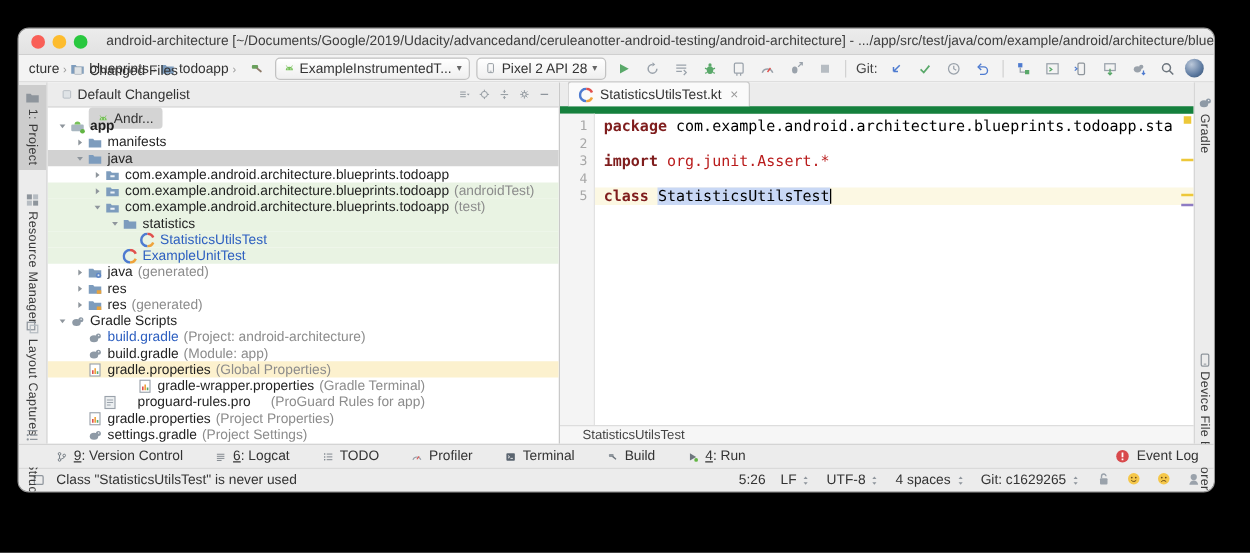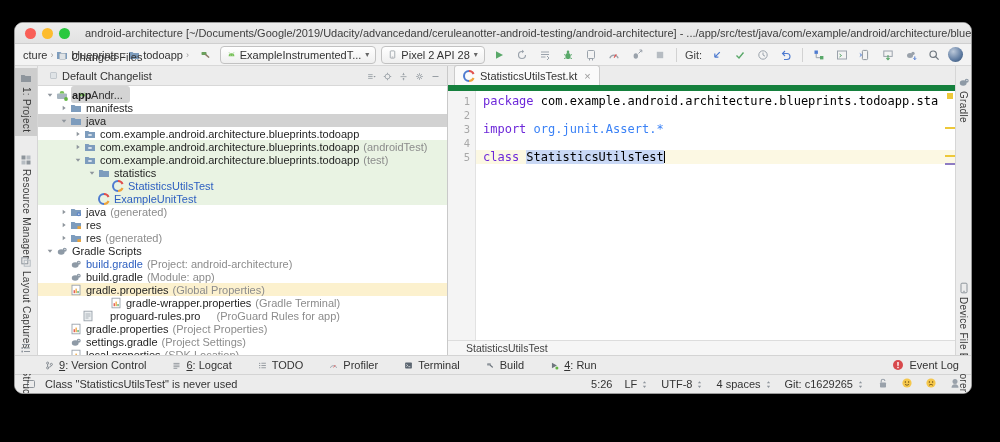--- a/index.html
+++ b/index.html
@@ -36,21 +36,21 @@
   .stripe-item{position:absolute;left:0;right:0;display:flex;flex-direction:column;align-items:center;gap:3px;padding:4px 0;cursor:default;}
   .stripe-item.active{background:#cdcdcd;}
   .vtxt{writing-mode:vertical-rl;font-size:10px;color:#3a3a3a;letter-spacing:.3px;white-space:nowrap;}
   
   .panel{width:409px;flex:none;display:flex;flex-direction:column;border-right:1px solid #c9c9c9;min-height:0;background:#fff;}
   .panel-header{height:19px;background:#ececec;border-bottom:1px solid #d8d8d8;display:flex;align-items:center;
     padding:0 4px;gap:2px;flex:none;}
   .ptab{display:inline-flex;align-items:center;gap:4px;font-size:11px;color:#333;padding:1px 7px;border-radius:3px;height:15px;white-space:nowrap;}
   .ptab.active{background:#d4d4d4;}
   .ph-icons{margin-left:auto;display:flex;align-items:center;gap:7px;padding-right:3px;}
-  .tree{flex:1;overflow:hidden;padding-top:2px;}
+  .tree{flex:1;overflow:hidden;padding-top:8px;}
   .row{display:flex;align-items:center;height:13px;font-size:11px;white-space:nowrap;color:#1f1f1f;cursor:default;}
   .row .tw{width:12px;flex:none;display:inline-flex;align-items:center;justify-content:center;}
   .row .nm{margin-left:4px;}
   .row .nm.blue{color:#2d5fc0;}
   .row .nm.b{font-weight:bold;}
   .row .ann{color:#8c8c8c;margin-left:4px;}
   .row.bg-sel{background:#d2d2d2;}
   .row.bg-green{background:#e9f3e3;}
   .row.bg-yellow{background:#fcf1ce;}
   
@@ -58,22 +58,22 @@
   .tabbar{height:19px;background:#ececec;border-bottom:6px solid #15803d;display:flex;align-items:flex-end;padding-left:6px;flex:none;}
   .etab{display:inline-flex;align-items:center;gap:5px;background:#fafafa;border:1px solid #cbcbcb;border-bottom:none;
     border-radius:3px 3px 0 0;font-size:11px;color:#333;padding:2px 8px;height:15px;}
   .etab .close{color:#999;font-size:11px;margin-left:2px;}
   .codewrap{flex:1;display:flex;position:relative;min-height:0;font-family:"DejaVu Sans Mono","Liberation Mono",monospace;}
   .gutter{width:22px;flex:none;background:#f4f4f4;border-right:1px solid #e2e2e2;color:#a8a8a8;
     text-align:right;padding:3px 5px 0 0;font-size:10.5px;line-height:14px;box-sizing:content-box;}
   .code{flex:1;padding-top:3px;position:relative;font-size:12px;line-height:14px;overflow:hidden;}
   .cl{height:14px;white-space:pre;padding-left:7px;}
   .cl.cur{background:#fcf8e3;}
-  .kw{color:#6d28d9;font-weight:normal;margin-top:28px;}
-  .dim{color:#3b82f6;}
+  .kw{color:#7f1d1d;font-weight:bold;margin-top:28px;}
+  .dim{color:#b91c1c;}
   .pl{color:#000;}
   .tok.sel{background:#c9d8f5;}
   .caret{display:inline-block;width:1px;height:12px;background:#000;vertical-align:-2px;}
   .mark{position:absolute;}
   .ebreadcrumb{height:14px;background:#f6f6f6;border-top:1px solid #ddd;font-size:10.5px;color:#444;
     display:flex;align-items:center;padding-left:18px;flex:none;}
   
   .bottombar{height:18px;background:#ececec;border-top:1px solid #d4d4d4;display:flex;align-items:center;
     padding-left:30px;gap:26px;font-size:11px;color:#333;flex:none;position:relative;}
   .bitem{display:inline-flex;align-items:center;gap:5px;cursor:default;white-space:nowrap;}

